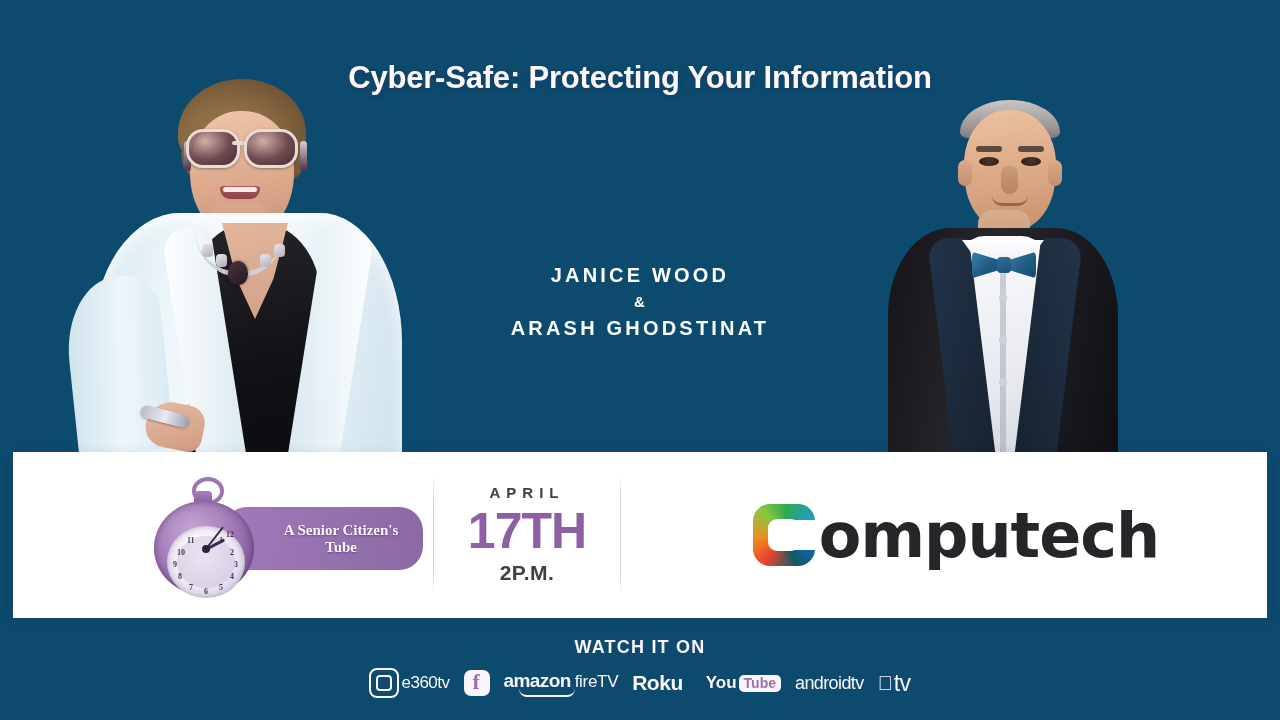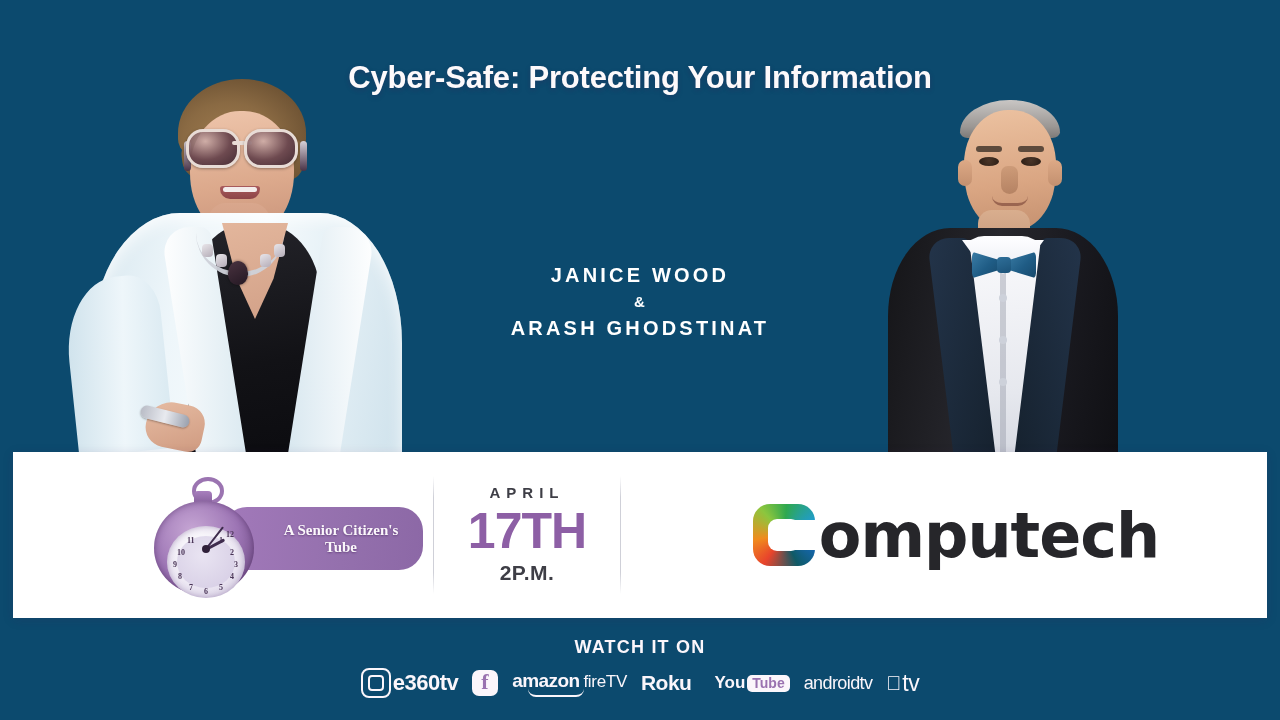--- a/index.html
+++ b/index.html
@@ -208,21 +208,21 @@
   .watch-on-title{color:#fbf6fb;font-size:18px;font-weight:bold;letter-spacing:1.2px;line-height:22px;}
   .platforms{
     position:absolute;left:0;top:668px;width:1280px;z-index:6;
     display:flex;align-items:center;justify-content:center;gap:14px;
   }
   .plat{display:flex;align-items:center;color:#fbf6fb;}
 
   .e360-icon{position:relative;width:26px;height:26px;border:2.5px solid #fbf6fb;border-radius:8px;margin-right:2px;}
   .e360-icon:after{content:"";position:absolute;top:5px;left:5px;width:12px;height:12px;
     border:2.5px solid #fbf6fb;border-radius:4px;}
-  .e360-txt{font-size:22px;font-weight:bold;letter-spacing:-.5px;}
+  .e360-txt{font-size:17px;font-weight:normal;letter-spacing:-.5px;}
 
   .fb{width:26px;height:26px;border-radius:7px;background:#fbf6fb;position:relative;}
   .fb:after{content:"f";position:absolute;top:-1px;left:9px;font-size:22px;font-weight:bold;
     color:#9a72b0;font-family:"Liberation Serif",serif;}
 
   .amz{display:flex;flex-direction:column;align-items:center;}
   .amz-row{display:flex;align-items:baseline;gap:4px;}
   .amz-a{font-size:19px;font-weight:bold;letter-spacing:-.6px;}
   .amz-f{font-size:17px;letter-spacing:-.3px;}
   .amz-smile{width:56px;height:6px;border-bottom:2px solid #fbf6fb;border-radius:0 0 30px 30px;margin-top:-3px;margin-right:28px;}

